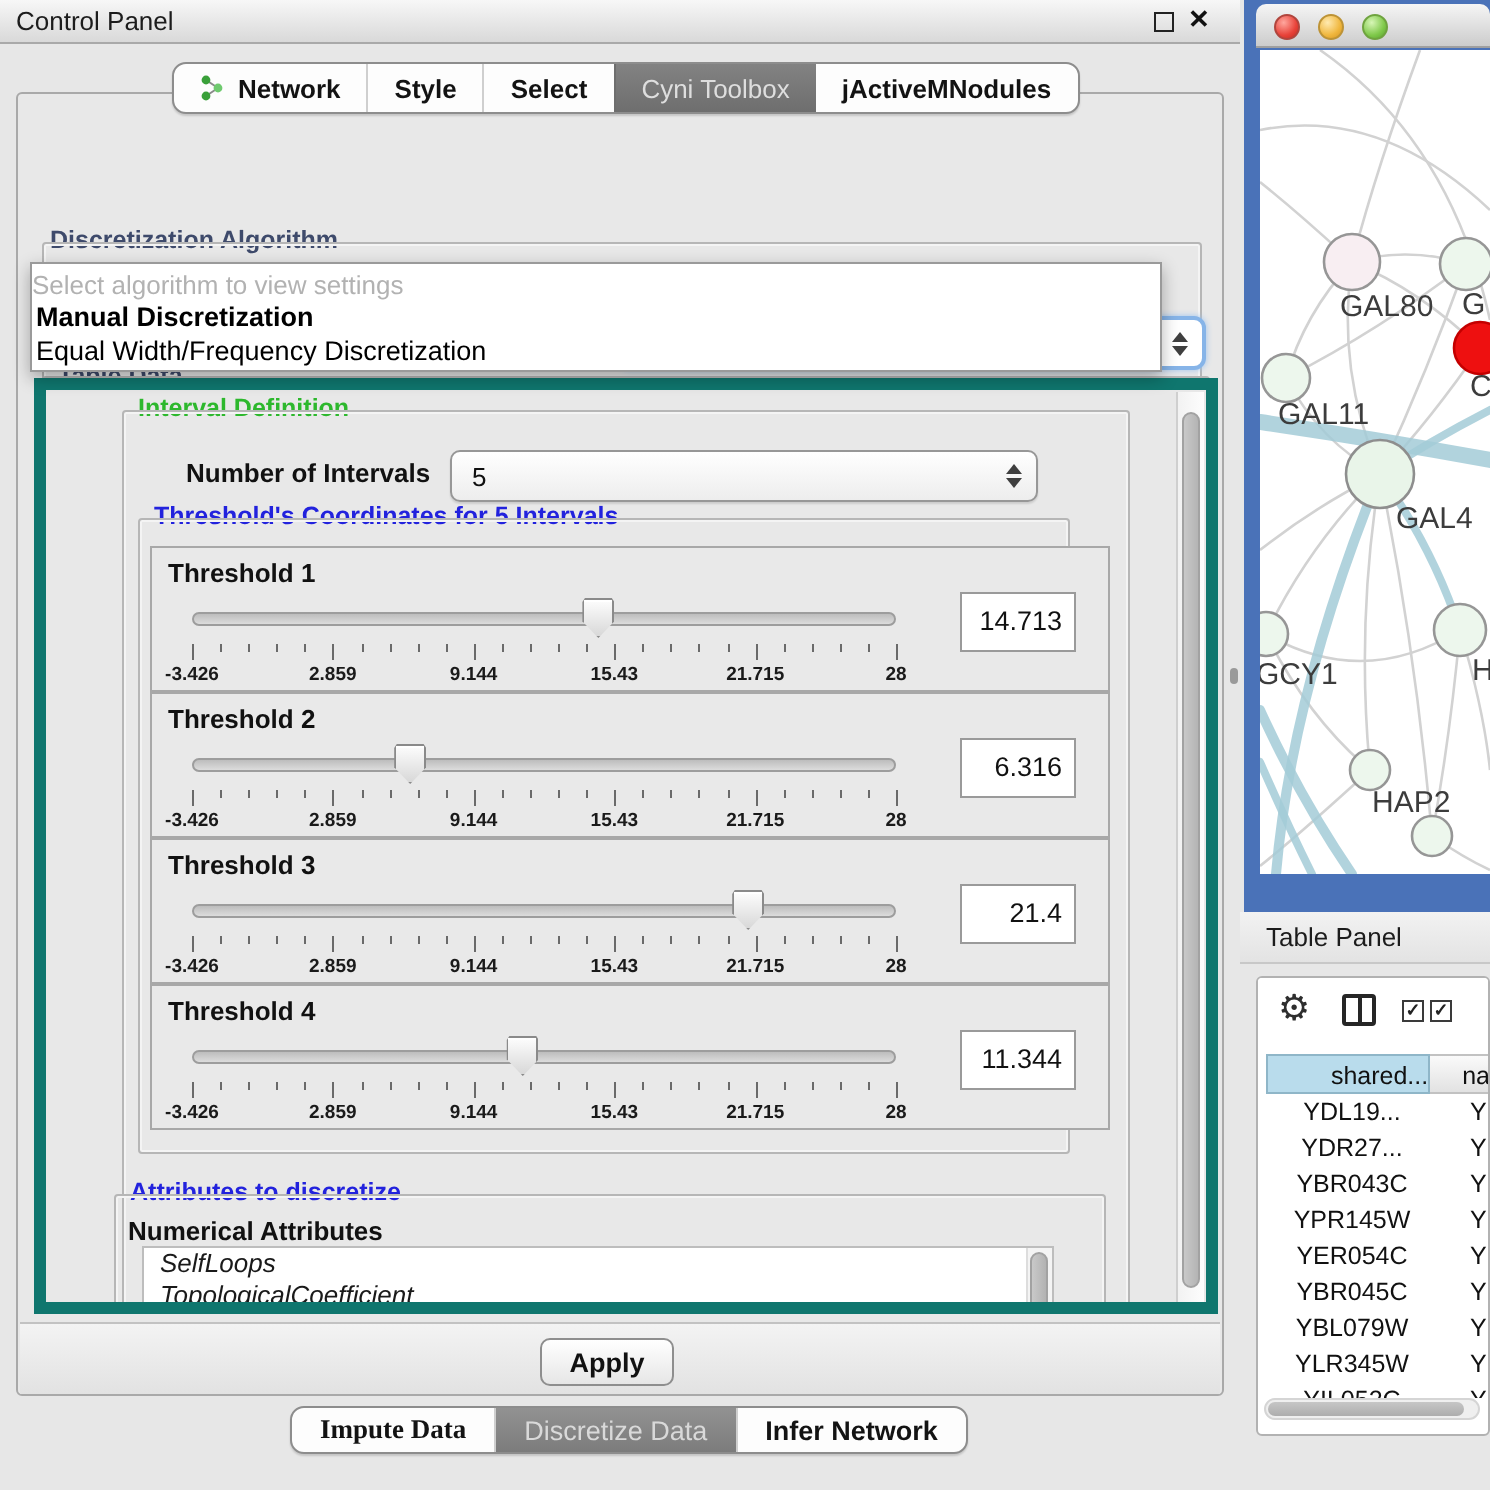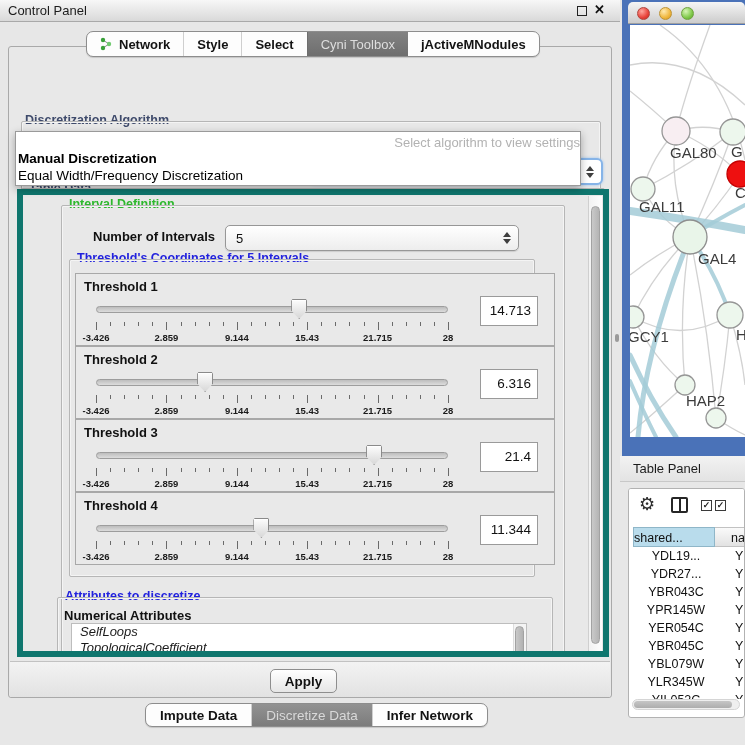--- a/index.html
+++ b/index.html
@@ -44,21 +44,21 @@
     border-left:4px solid transparent; border-right:4px solid transparent; border-bottom:5px solid #3f3f3f; }
   .stp-dn { position:absolute; left:0; bottom:0; width:0; height:0;
     border-left:4px solid transparent; border-right:4px solid transparent; border-top:5px solid #3f3f3f; }
 
   
   .algo-remnant { position:absolute; left:300px; top:111px; width:294px; height:27px;
     background:#fff; border:2px solid #86b4e8; border-radius:6px; z-index:2;
     box-shadow:0 0 3px #9cc3ef; }
   .popup { position:absolute; left:6px; top:84px; width:566px; height:55px; background:#fff;
     border:1px solid #9a9a9a; box-shadow:0 3px 8px rgba(0,0,0,.3); z-index:4; }
-  .popup-hint { text-align:right; color:#b2b2b2; font-size:13px; padding-top:3px; }
+  .popup-hint { text-align:left; color:#b2b2b2; font-size:13px; padding-top:3px; }
   .popup-opt { font-size:13.5px; color:#000; padding-left:2px; line-height:17px; }
   .popup-opt.bold { font-weight:bold; }
 
   
   .big-panel { position:absolute; left:8px; top:142px; width:592px; height:468px;
     border:6px solid #0f766e; background:#e8e8e8; overflow:hidden; }
   .v-scroll { position:absolute; right:1px; top:1px; width:14px; height:466px;
     background:linear-gradient(90deg,#f2f2f2,#fdfdfd); border-left:1px solid #cfcfcf; }
   .v-thumb { position:absolute; left:2px; top:10px; width:9px; height:438px; border-radius:5px;
     background:linear-gradient(90deg,#c9c9c9,#b4b4b4); border:1px solid #a2a2a2; }
@@ -95,21 +95,21 @@
     background:linear-gradient(#f3f3f3,#e2e2e2); border-top:1px solid #c2c2c2; }
   .apply-btn { position:absolute; left:260px; top:7px; width:67px; height:24px;
     background:linear-gradient(#ffffff,#e6e6e6); border:1px solid #8e8e8e; border-radius:5px;
     font-family:inherit; font-size:13.5px; font-weight:bold; color:#111; }
 
   .bottom-tabbar { position:absolute; left:145px; top:703px; height:24px; display:flex; z-index:6;
     background:#fdfdfd; border:1px solid #8d8d8d; border-radius:7px; overflow:hidden;
     box-shadow:0 1px 1px rgba(0,0,0,.15); }
   .bseg { display:flex; align-items:center; padding:0 14px; font-size:13.5px; font-weight:bold; color:#131313;
     border-left:1px solid #cfcfcf; white-space:nowrap; }
-  .bseg:first-child { border-left:none; }
+  .bseg:first-child { border-left:none;font-family:Liberation Serif, serif; }
   .bseg.active { background:linear-gradient(#929292,#7c7c7c); color:#d9d9d9; font-weight:normal; }
 
   
   .net-window { position:absolute; left:622px; top:0; width:123px; height:456px; background:#4a72b8; }
   .net-titlebar { position:absolute; left:6px; top:2px; width:117px; height:22px;
     background:linear-gradient(#f5f5f5,#cccccc); border-radius:5px 5px 0 0; border-bottom:1px solid #9f9f9f; }
   .light { position:absolute; top:5px; width:13px; height:13px; border-radius:50%; }
   .light.red { left:9px; background:radial-gradient(circle at 35% 30%, #ffa79e, #e8433a 60%, #c3271d); border:1px solid #b0453d; }
   .light.yellow { left:31px; background:radial-gradient(circle at 35% 30%, #ffeab0, #f0b73e 60%, #d39421); border:1px solid #bd9336; }
   .light.green { left:53px; background:radial-gradient(circle at 35% 30%, #d7f6b6, #80c94b 60%, #56a02a); border:1px solid #6fa33f; }
@@ -126,21 +126,21 @@
   .tp-toolbar { position:absolute; left:0; top:0; width:100%; height:36px; background:#fff; }
   .gear { position:absolute; left:10px; top:4px; font-size:18px; color:#2e2e2e; }
   .cols-ico { position:absolute; left:42px; top:8px; width:17px; height:16px; border:2px solid #262626; border-radius:2px; }
   .cols-ico::after { content:""; position:absolute; left:5.5px; top:0; width:2px; height:12px; background:#262626; }
   .chk { position:absolute; top:11px; width:11px; height:11px; border:1.5px solid #3a3a3a; font-size:9px;
     line-height:9px; text-align:center; color:#222; font-weight:bold; }
   .chk.c1 { left:72px; } .chk.c2 { left:86px; }
 
   .thead { position:absolute; left:4px; top:38px; width:113px; height:20px; display:flex; }
   .th { font-size:12.5px; color:#111; line-height:20px; }
-  .th1 { width:86px; text-align:left; background:#b9dcec; border:1px solid #8fb6c8; }
+  .th1 { width:86px; text-align:right; background:#b9dcec; border:1px solid #8fb6c8; }
   .th2 { flex:1; padding-left:16px; background:linear-gradient(#fafafa,#e2e2e2); border:1px solid #c2c2c2; border-left:none; }
   .tbody { position:absolute; left:4px; top:58px; width:113px; height:152px; overflow:hidden; }
   .trow { display:flex; height:18px; }
   .tc1 { width:86px; text-align:center; font-size:12.5px; color:#111; line-height:18px; }
   .tc2 { flex:1; padding-left:16px; font-size:12.5px; color:#111; line-height:18px; overflow:hidden; white-space:nowrap; }
   .h-scroll { position:absolute; left:3px; top:210px; width:108px; height:11px; background:#efefef;
     border:1px solid #d5d5d5; border-radius:6px; }
   .h-thumb { position:absolute; left:1px; top:1px; width:98px; height:7px; border-radius:4px;
     background:linear-gradient(#c6c6c6,#adadad); }
 </style>

